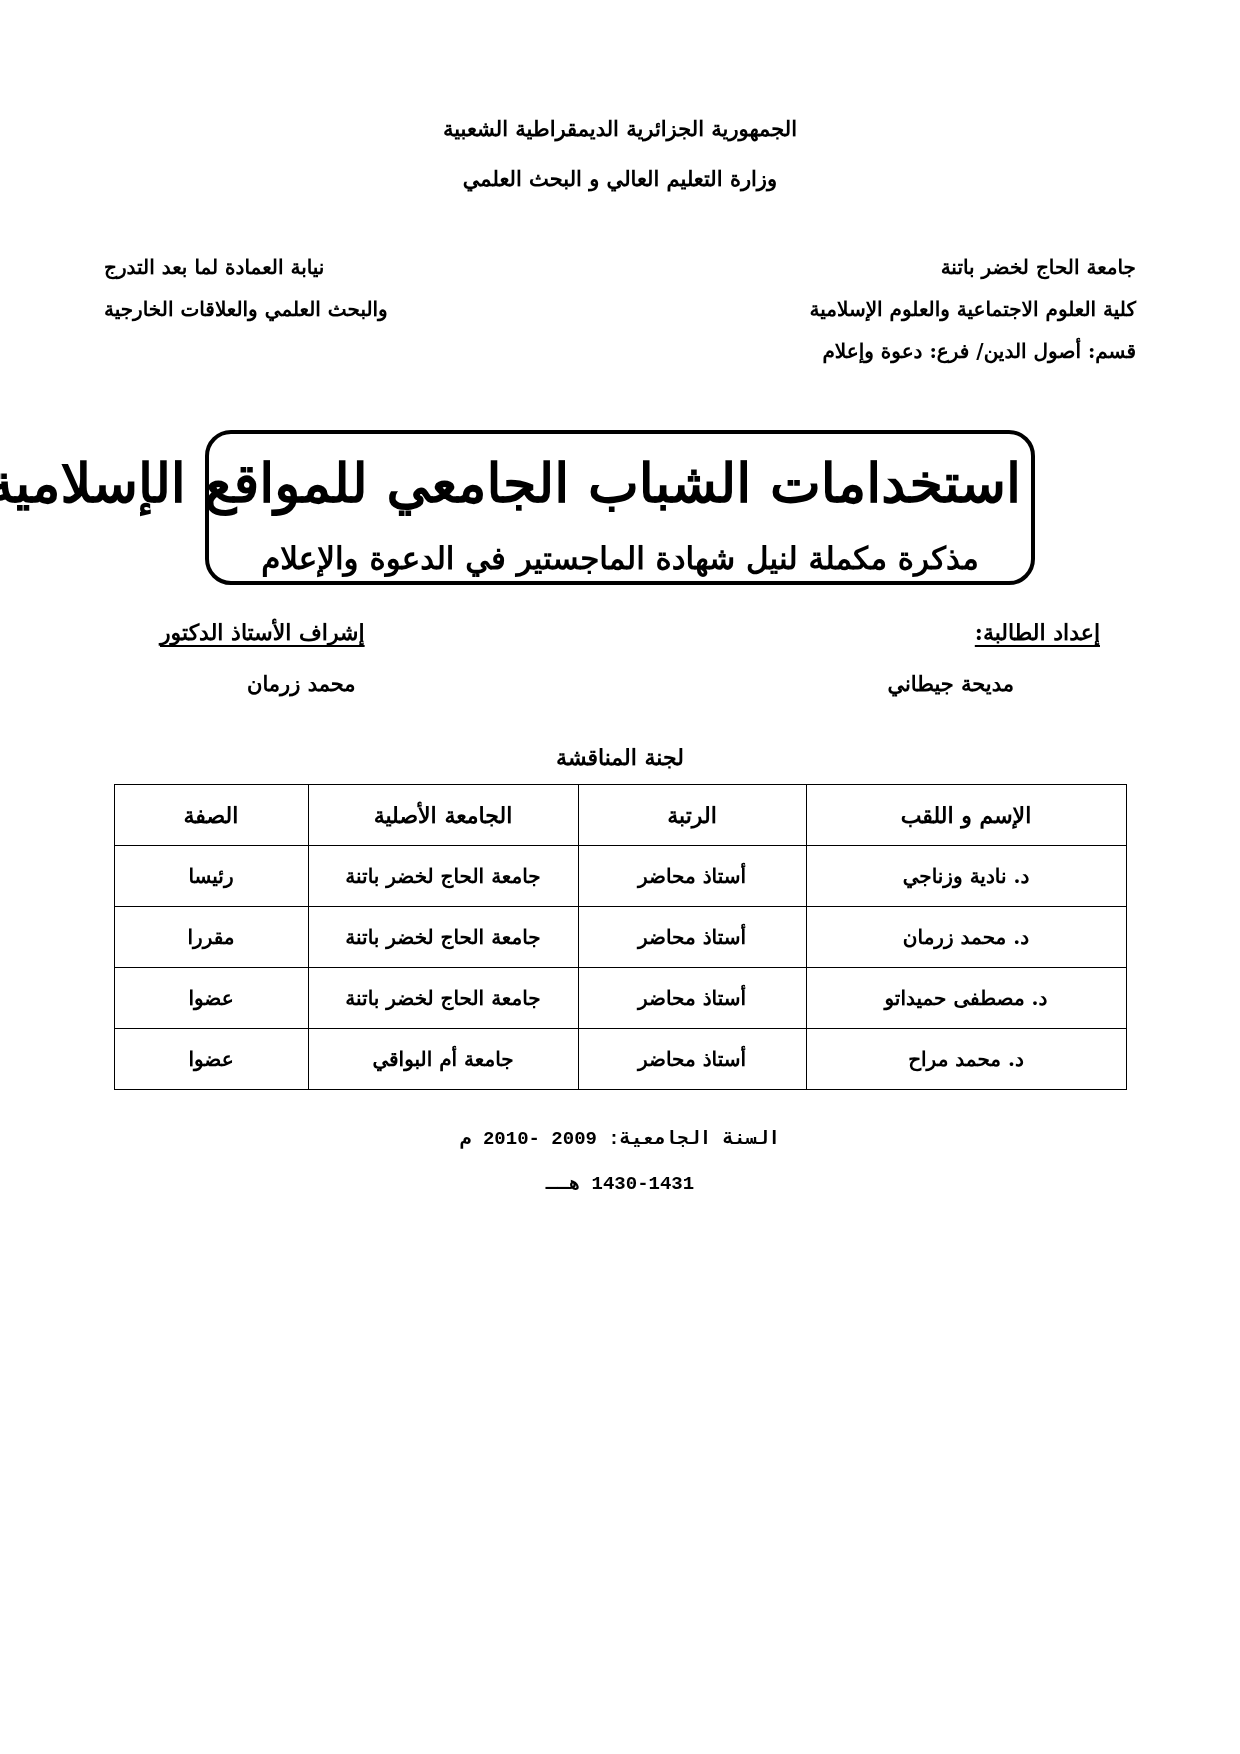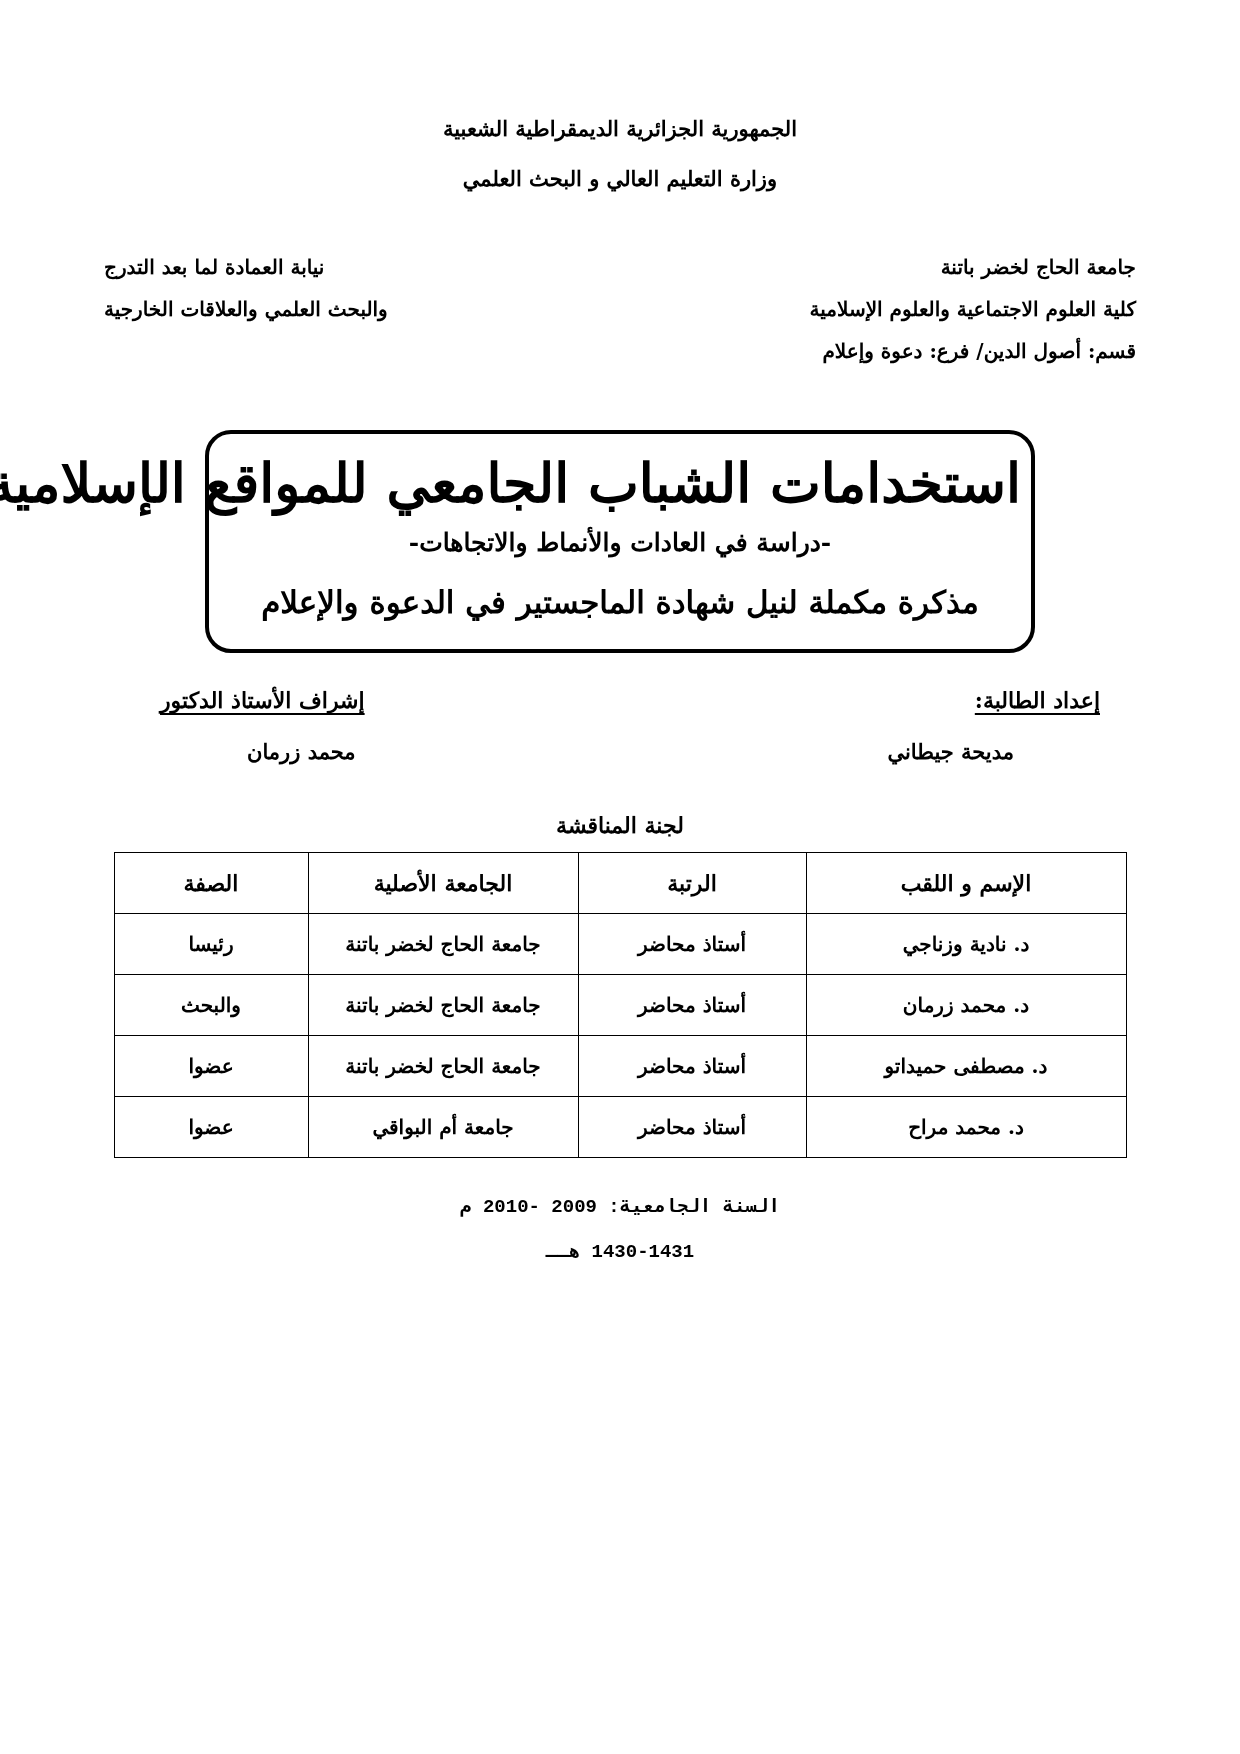--- a/index.html
+++ b/index.html
@@ -66,21 +66,21 @@
     display: block;
     white-space: nowrap;
   }
 
   
   .title-box {
     margin: 58px auto 0 auto;
     width: 830px;
     border: 4px solid #000;
     border-radius: 26px;
-    padding: 18px 10px 28px 10px;
+    padding: 18px 10px 4px 10px;
     box-sizing: border-box;
     text-align: center;
   }
   .main-title {
     font-family: "DejaVu Serif", "Liberation Serif", serif;
     font-weight: 700;
     font-size: 54px;
     line-height: 1.15;
     letter-spacing: -1px;
     white-space: nowrap;
@@ -197,21 +197,20 @@
       <span class="l">قسم:  أصول الدين/ فرع: دعوة وإعلام</span>
     </div>
     <div class="inst-col left">
       <span class="l">نيابة العمادة لما بعد التدرج</span>
       <span class="l">والبحث العلمي والعلاقات الخارجية</span>
     </div>
   </div>
 
   <div class="title-box">
     <div class="main-title">استخدامات الشباب الجامعي للمواقع الإسلامية</div>
-    <div class="subtitle">-دراسة في العادات والأنماط والاتجاهات-</div>
     <div class="degree-line">مذكرة مكملة لنيل شهادة الماجستير  في الدعوة والإعلام</div>
   </div>
 
   <div class="people-wrap">
     <div class="person-col right">
       <div><span class="person-head">إعداد الطالبة:</span></div>
       <div class="person-name">مديحة جيطاني</div>
     </div>
     <div class="person-col left">
       <div><span class="person-head">إشراف الأستاذ الدكتور</span></div>
@@ -240,21 +239,21 @@
       <tr>
         <td>د. نادية وزناجي</td>
         <td>أستاذ محاضر</td>
         <td>جامعة الحاج لخضر باتنة</td>
         <td>رئيسا</td>
       </tr>
       <tr>
         <td>د. محمد زرمان</td>
         <td>أستاذ محاضر</td>
         <td>جامعة الحاج لخضر باتنة</td>
-        <td>والبحث</td>
+        <td>مقررا</td>
       </tr>
       <tr>
         <td>د. مصطفى حميداتو</td>
         <td>أستاذ محاضر</td>
         <td>جامعة الحاج لخضر باتنة</td>
         <td>عضوا</td>
       </tr>
       <tr>
         <td>د. محمد مراح</td>
         <td>أستاذ محاضر</td>

